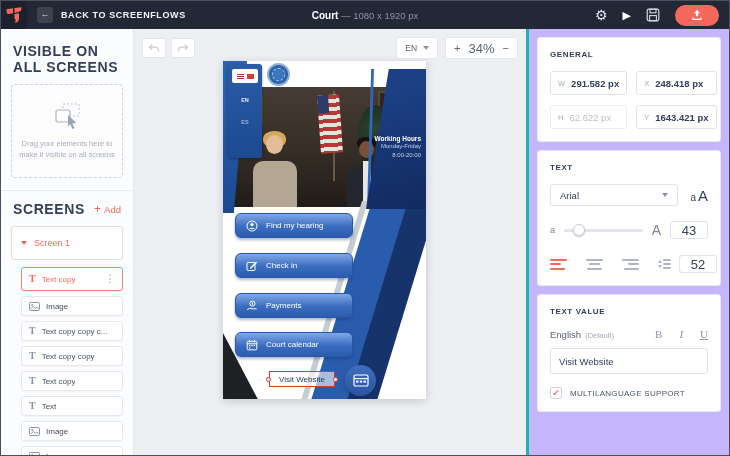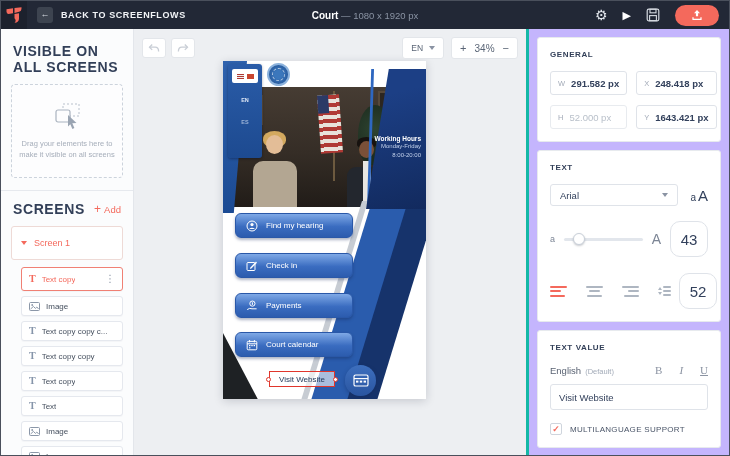--- a/index.html
+++ b/index.html
@@ -55,21 +55,21 @@
   
   .cv-toolbar { position:absolute; top:8px; left:8px; right:8px; display:flex; align-items:center; z-index:20; }
   .chip { background:#fff; border:1px solid #e3e6ea; border-radius:3px; display:flex; align-items:center; justify-content:center; }
   .undo-chip { width:24px; height:20px; margin-right:5px; }
   .cv-right { margin-left:auto; display:flex; gap:7px; }
   .lang-chip { height:22px; padding:0 8px; gap:6px; cursor:pointer; }
   .lang-chip .txt { font-size:8.5px; color:#5a6576; }
   .caret-down { width:0; height:0; border-left:3.5px solid transparent; border-right:3.5px solid transparent; border-top:4px solid #8a93a3; }
   .zoom-chip { height:22px; }
   .zoom-chip .zbtn { padding:0 8px; font-size:11px; color:#5a6576; cursor:pointer; }
-  .zoom-chip .zval { font-size:10px; color:#5a6576; }
+  .zoom-chip .zval { font-size:13px; color:#5a6576; }
 
   
   .phone { position:absolute; left:89px; top:32px; width:203px; height:338px; background:#fff;
            box-shadow:0 2px 9px rgba(20,30,50,.18); overflow:hidden; }
   .photo { position:absolute; left:0; top:26px; width:203px; height:120px;
            background:linear-gradient(180deg,#463c33 0%,#352d26 55%,#211c18 100%); overflow:hidden; }
   .frame1 { position:absolute; left:14px; top:8px; width:26px; height:30px; background:#2c2620; border:2px solid #57493a; }
   .frame2 { position:absolute; right:26px; top:4px; width:22px; height:26px; background:#2c2620; border:2px solid #57493a; }
   .plant { position:absolute; right:34px; top:18px; width:34px; height:60px; border-radius:50% 50% 40% 40%;
            background:radial-gradient(circle at 50% 40%, #2e4430, #1d2c1f 70%); }
@@ -147,22 +147,22 @@
   .select .val { font-size:9.5px; color:#33415c; }
   .select .caret-down { margin-left:auto; }
   .aA { display:flex; align-items:baseline; gap:2px; color:#33415c; cursor:pointer; }
   .aA .s { font-size:10px; } .aA .b { font-size:15px; }
   .slider-row { display:flex; align-items:center; gap:9px; margin-top:15px; }
   .sl-min { font-size:9px; color:#7c8595; }
   .sl-max { font-size:14px; color:#7c8595; }
   .track { flex:1; height:3px; background:#e2e6ec; border-radius:2px; position:relative; cursor:pointer; }
   .thumb { position:absolute; left:11%; top:-5px; width:12px; height:12px; border-radius:50%;
            background:#fff; border:1px solid #c9d0d9; box-shadow:0 1px 2px rgba(30,40,60,.25); }
-  .mini-input { width:38px; height:36px; border:1px solid #dfe3e9; border-radius:10px;
-                display:flex; align-items:center; justify-content:center; font-size:15px; color:#33415c; }
+  .mini-input { width:38px; height:18px; border:1px solid #dfe3e9; border-radius:3px;
+                display:flex; align-items:center; justify-content:center; font-size:13px; color:#33415c; }
   .align-row { display:flex; align-items:center; margin-top:16px; }
   .al-ic { display:flex; flex-direction:column; gap:2.5px; width:17px; cursor:pointer; margin-right:19px; }
   .al-ic i { display:block; height:2px; background:#aeb6c1; border-radius:1px; }
   .al-left i:nth-child(1){width:17px}.al-left i:nth-child(2){width:11px}.al-left i:nth-child(3){width:15px}
   .al-center i:nth-child(1){width:17px}.al-center i:nth-child(2){width:11px;margin:0 auto}.al-center i:nth-child(3){width:15px;margin:0 auto}
   .al-right i:nth-child(1){width:17px}.al-right i:nth-child(2){width:11px;margin-left:auto}.al-right i:nth-child(3){width:15px;margin-left:auto}
   .al-ic.active i { background:#f4695c; }
   .lh-group { margin-left:auto; display:flex; align-items:center; gap:8px; }
   .lh-ic { display:flex; flex-direction:column; gap:2.5px; width:13px; cursor:default; position:relative; padding-left:5px; }
   .lh-ic i { display:block; height:1.8px; background:#aeb6c1; border-radius:1px; width:100%; }
@@ -455,21 +455,21 @@
           <div class="fld">
             <span class="pfx">W</span>
             <span class="val">291.582 px</span>
           </div>
           <div class="fld">
             <span class="pfx">X</span>
             <span class="val">248.418 px</span>
           </div>
           <div class="fld disabled">
             <span class="pfx">H</span>
-            <span class="val">52.000 px</span>
+            <span class="val">62.622 px</span>
           </div>
           <div class="fld">
             <span class="pfx">Y</span>
             <span class="val">1643.421 px</span>
           </div>
         </div>
       </div>
 
       <div class="card">
         <div class="card-h">TEXT</div>

